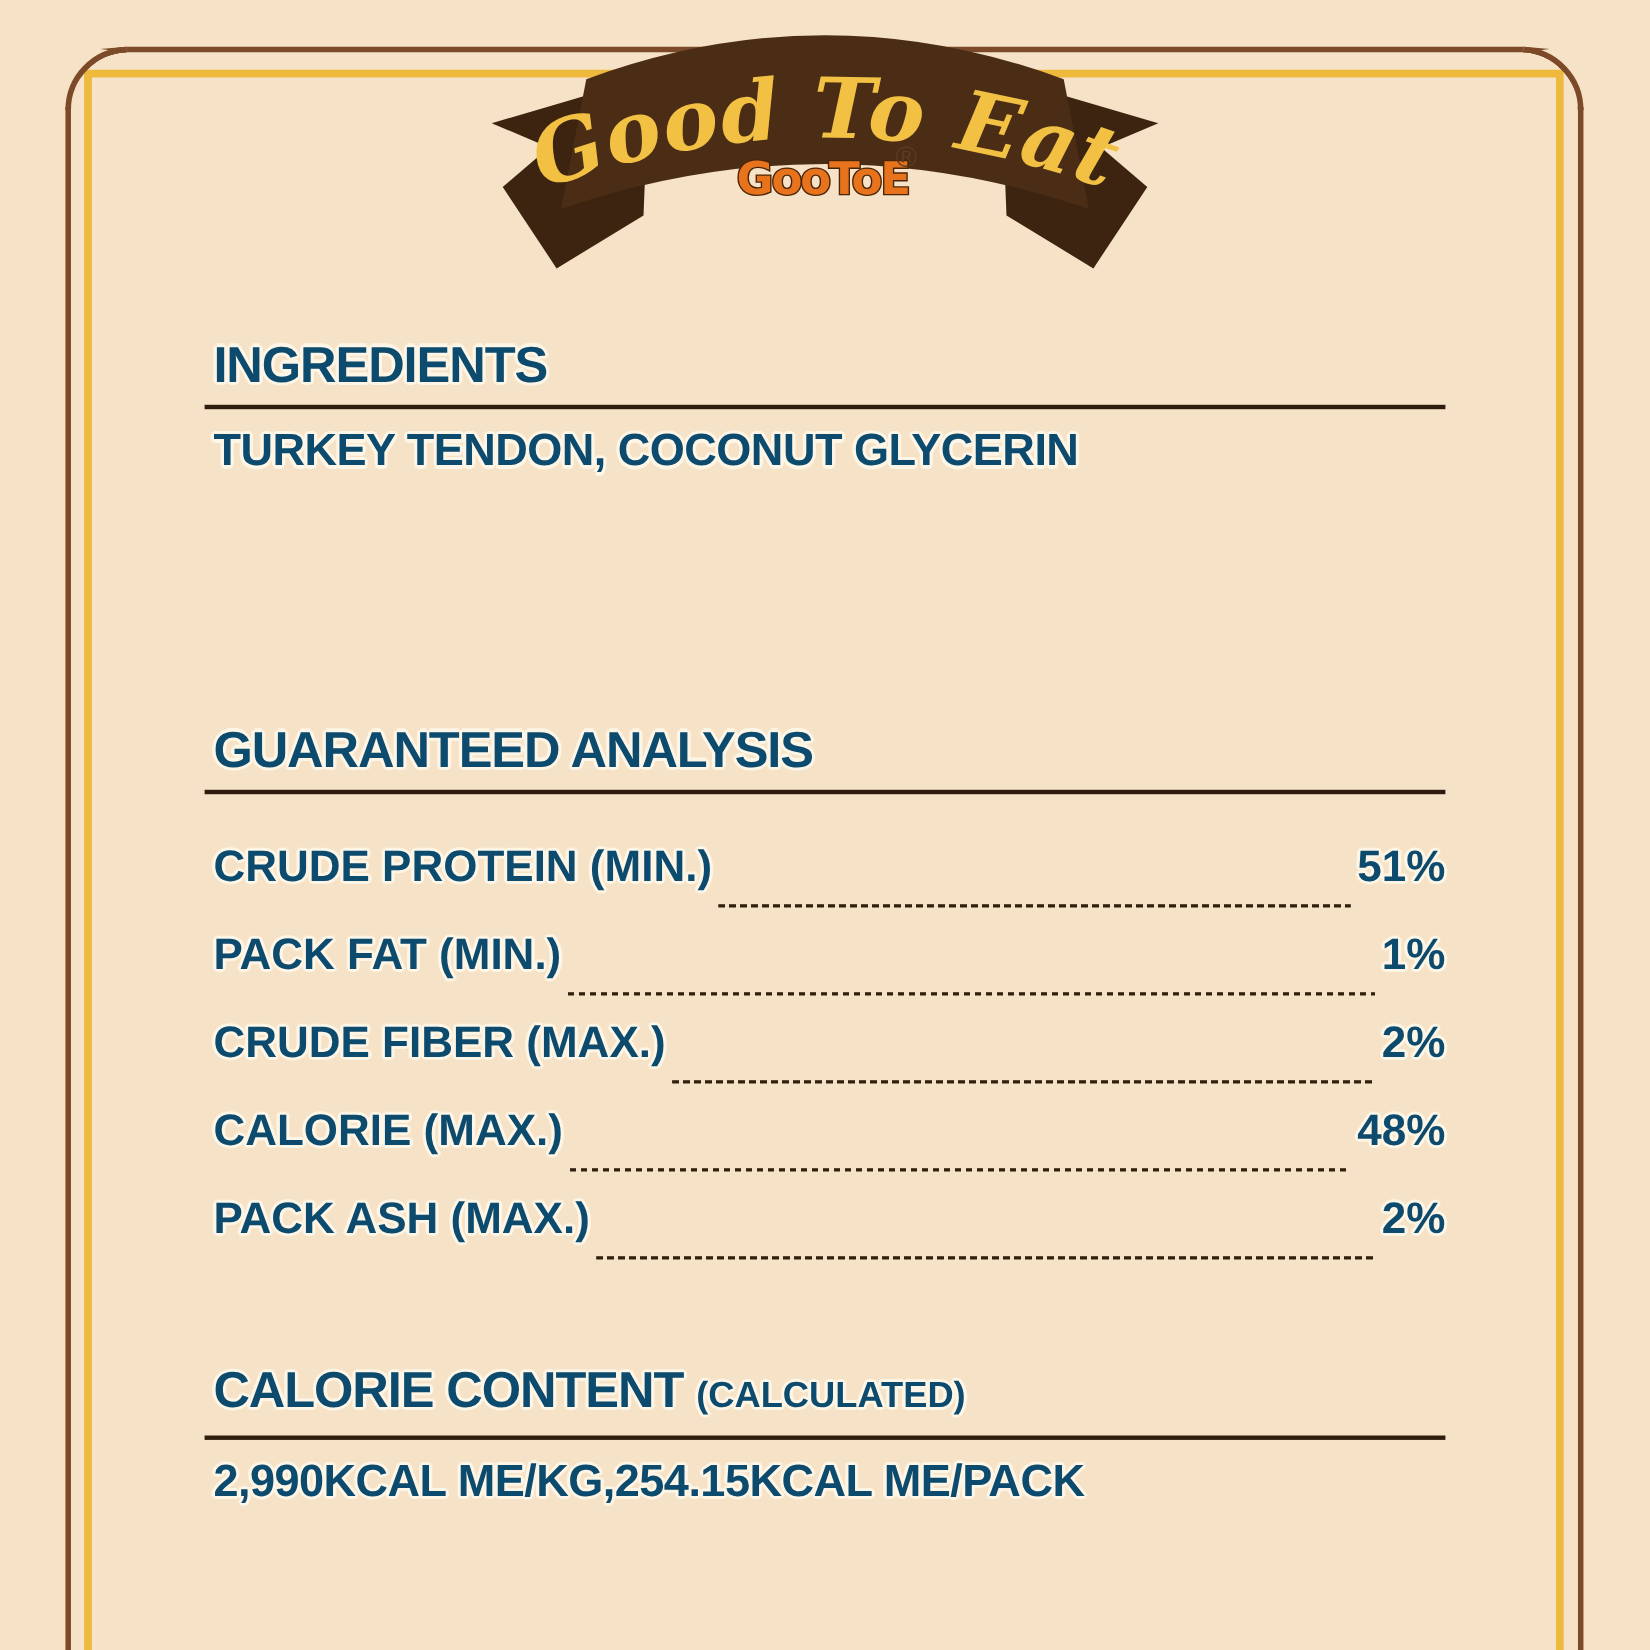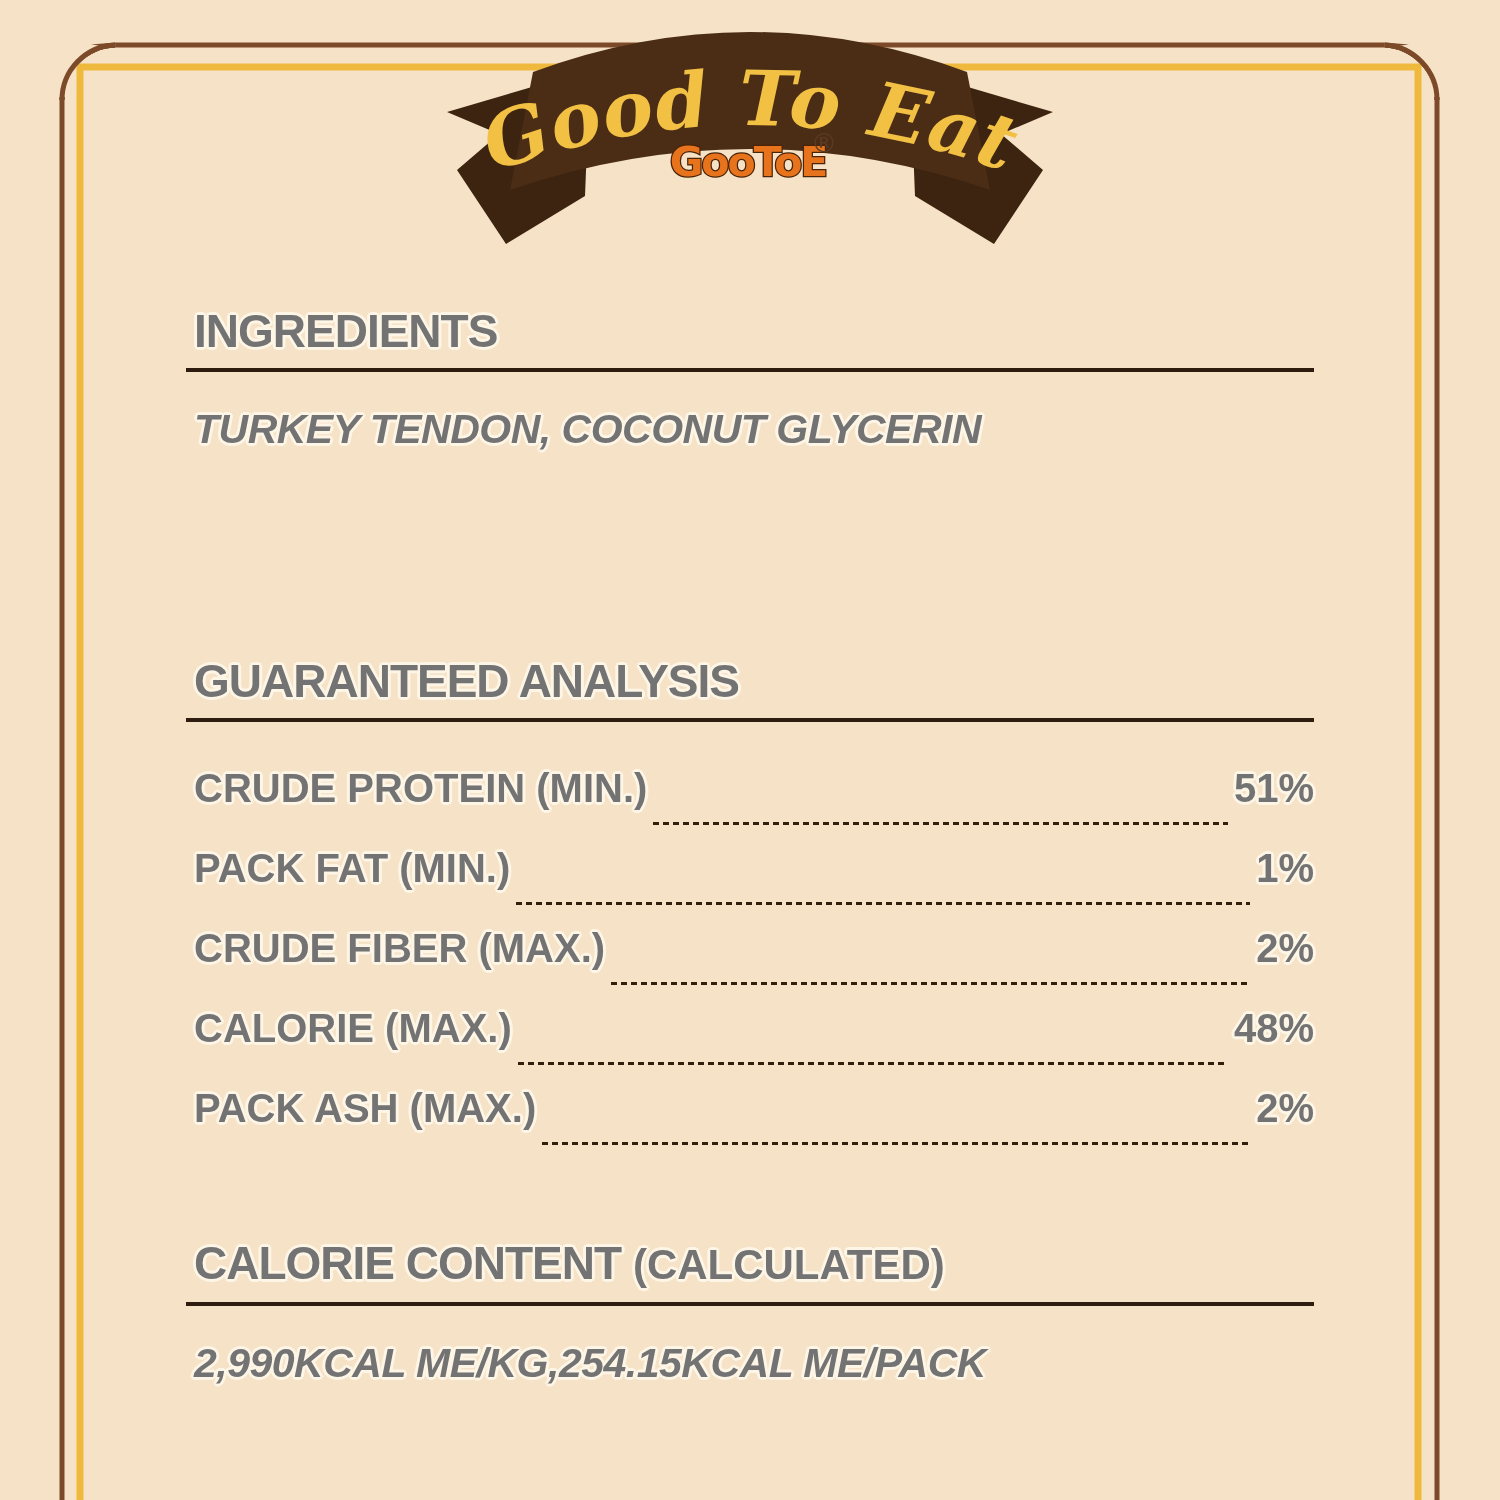--- a/index.html
+++ b/index.html
@@ -17,45 +17,44 @@
   .frame-svg, .banner-svg { position: absolute; display: block; }
   .frame-svg { left: 0; top: 0; }
   .banner-svg { left: 430px; top: 20px; }
 
   .section { position: absolute; left: 186px; right: 186px; }
   .sec-ingredients { top: 306px; }
   .sec-analysis    { top: 656px; }
   .sec-calorie     { top: 1238px; }
 
   .outlined {
-    color: #737373;
+    color: #0c4a6e;
     font-weight: bold;
     text-shadow:
       -2px -2px 0 #fdf5e6, 2px -2px 0 #fdf5e6,
       -2px  2px 0 #fdf5e6, 2px  2px 0 #fdf5e6,
        0   -3px 0 #fdf5e6, 0    3px 0 #fdf5e6,
       -3px  0   0 #fdf5e6, 3px  0   0 #fdf5e6;
   }
   h2.sec-title {
     margin: 0; padding: 0 0 0 8px;
     font-size: 46px; line-height: 50px;
     letter-spacing: -1px;
     white-space: nowrap;
   }
-  h2.sec-title .subtitle { font-size: 42px; letter-spacing: 0; text-align: center; }
+  h2.sec-title .subtitle { font-size: 33px; letter-spacing: 0; text-align: center; }
   .rule {
     height: 4px; background: #2e1c0e;
     margin-top: 12px;
   }
   .sec-ingredients .content, .sec-calorie .content {
-    margin: 0; padding: 32px 0 0 8px;
+    margin: 0; padding: 12px 0 0 8px;
     font-size: 41px; line-height: 50px;
     letter-spacing: -0.5px;
     white-space: nowrap;
-    font-style: italic;
   }
   .analysis-rows { margin-top: 8px; }
   .analysis-row {
     display: flex; align-items: flex-end;
     height: 80px; padding-left: 8px;
   }
   .analysis-row .row-label,
   .analysis-row .row-value {
     font-size: 40px; line-height: 44px; white-space: nowrap;
   }

